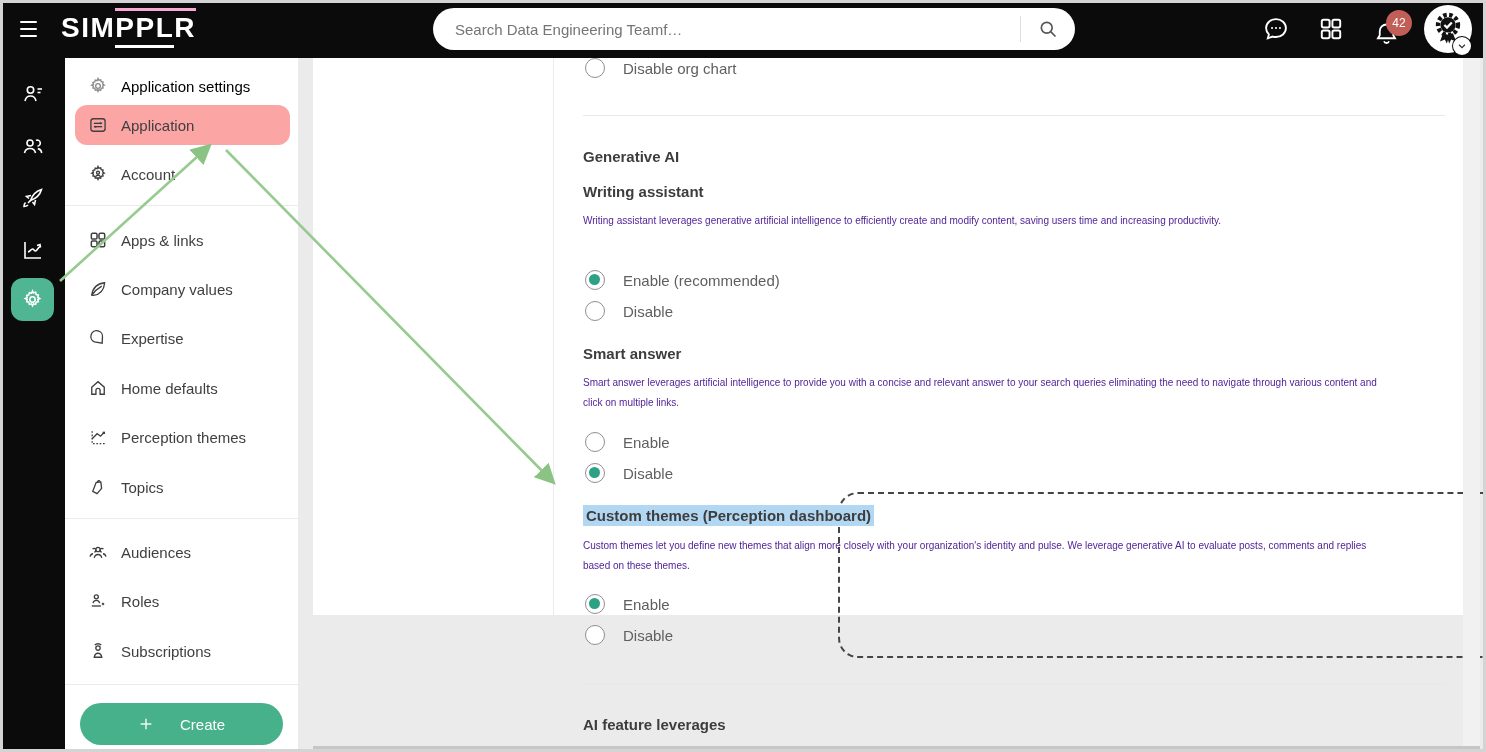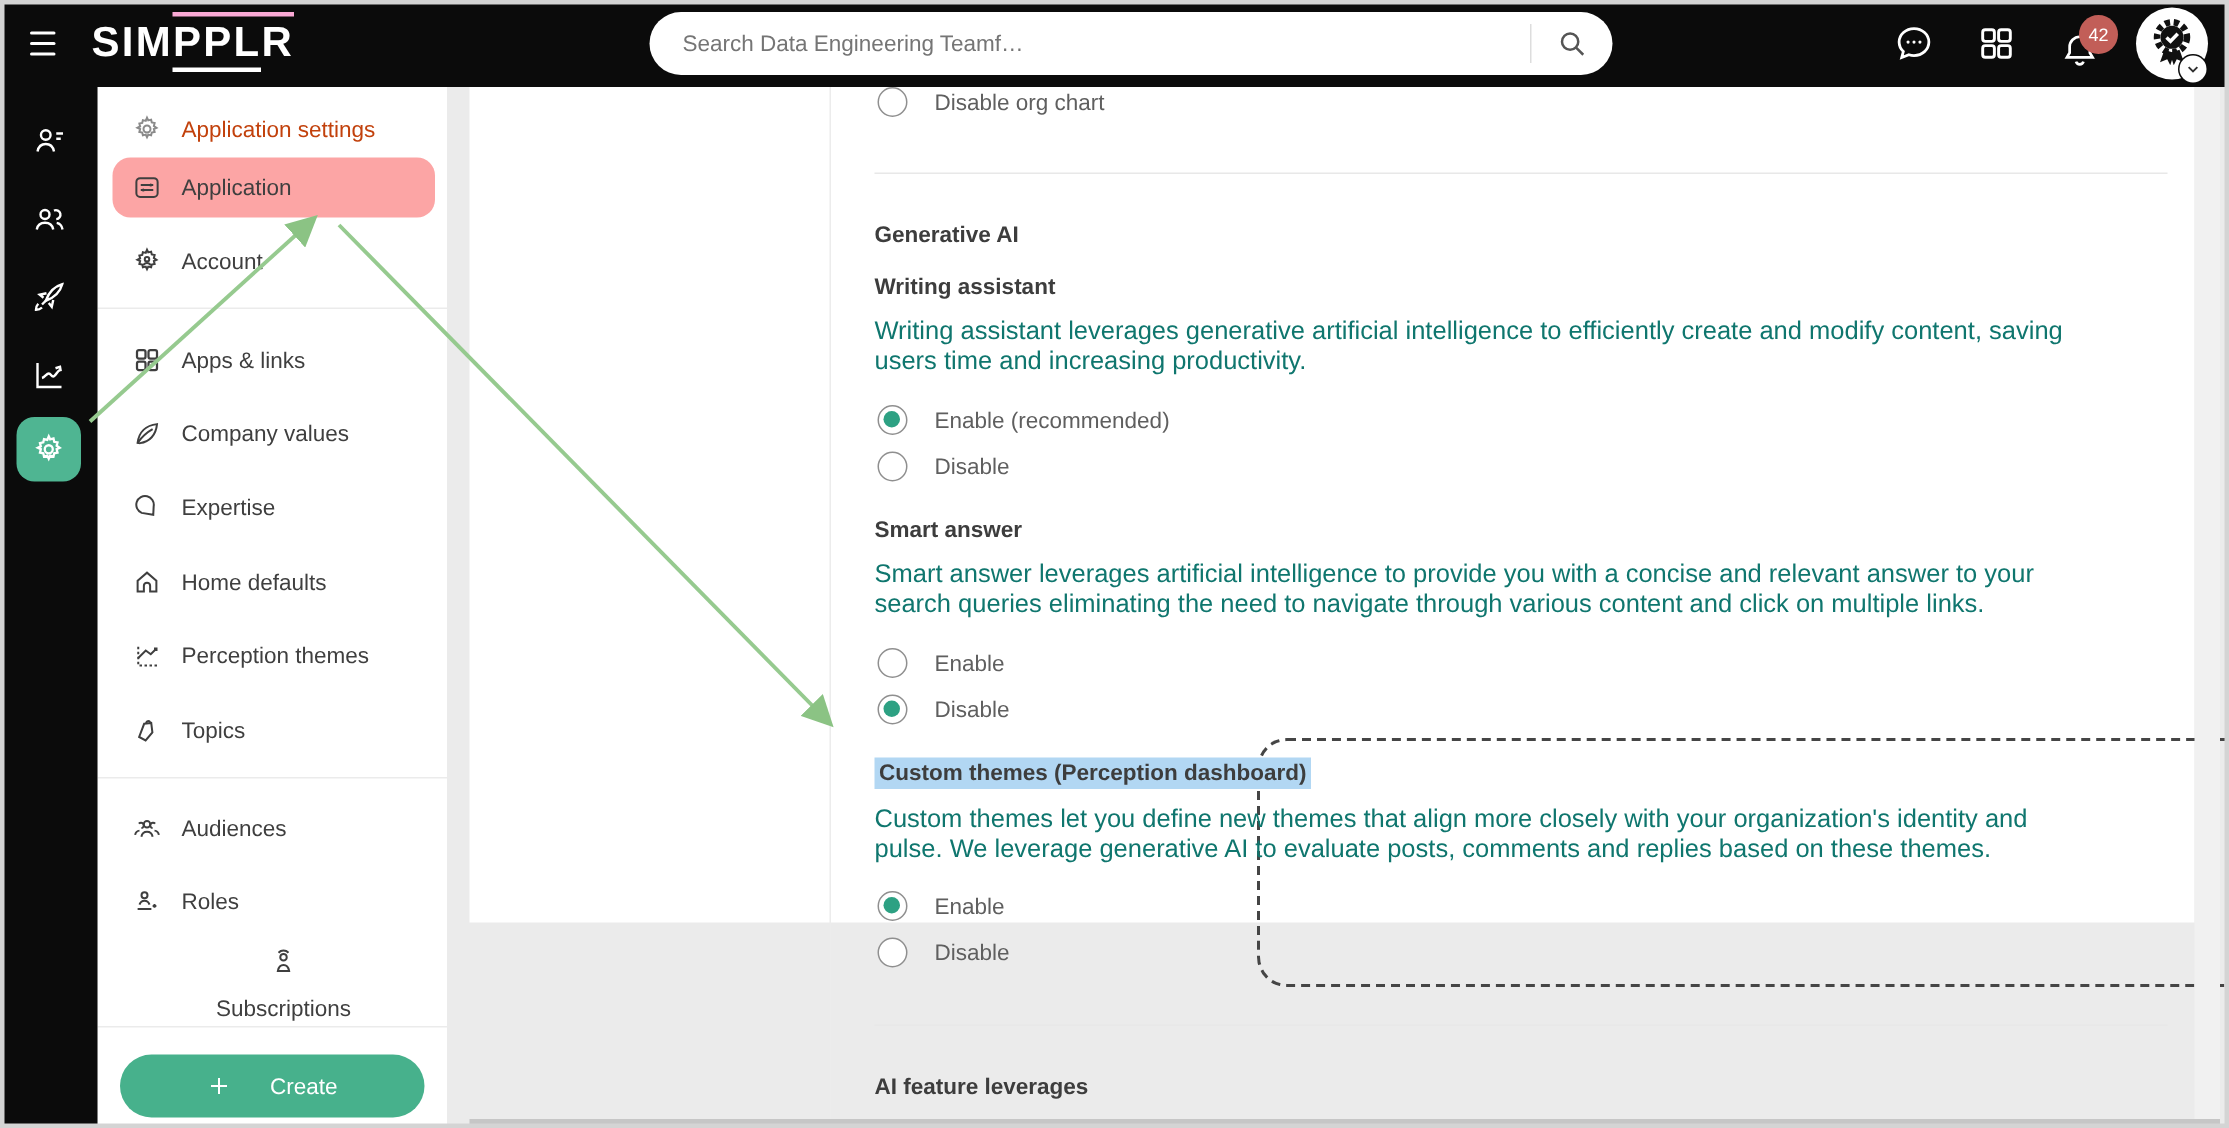--- a/index.html
+++ b/index.html
@@ -26,40 +26,40 @@
 
   
   .rail { position:absolute; left:0; top:58px; width:65px; height:694px; background:#0b0b0b; z-index:5; }
   .rail-btn { position:absolute; left:11px; width:43px; height:43px; display:flex; align-items:center; justify-content:center; color:#fff; cursor:pointer; border-radius:12px; }
   .rail-btn.active { background:#4fb592; }
 
   
   .sidebar { position:absolute; left:65px; top:58px; width:233px; height:694px; background:#fff; z-index:4; }
   .side-item { position:absolute; left:10px; width:215px; height:40px; display:flex; align-items:center; gap:13px; padding-left:13px; border-radius:12px; cursor:pointer; color:#3f3f3f; font-size:15px; }
   .side-item .si { color:#3f3f3f; display:flex; }
-  .side-item.header { color:#c2410c; cursor:default; }
+  .side-item.header { color:#000000; cursor:default; }
   .side-item.header .si { color:#8a8a8a; }
   .side-item.active { background:#fca5a5; }
   .side-div { position:absolute; left:0; width:233px; height:1px; background:#ebebeb; }
   .create-btn { position:absolute; left:15px; top:645px; width:203px; height:42px; background:#47b18c; border:none; border-radius:21px; color:#fff; font-size:15px; display:flex; align-items:center; justify-content:center; gap:26px; cursor:pointer; }
 
   
   .mainpanel { position:absolute; left:313px; top:58px; width:1150px; height:557px; background:#fff; z-index:3; }
   .panel-vdiv { position:absolute; left:240px; top:0; width:1px; height:694px; background:#ececec; }
   .gutter { position:absolute; left:1463px; top:58px; width:17px; height:694px; background:#f1f1f1; z-index:3; }
   .hscroll { position:absolute; left:313px; top:746px; width:1167px; height:6px; background:#c6c6c6; z-index:6; }
   .content { position:absolute; left:270px; top:0; width:880px; }
 
   .radio-row { position:absolute; display:flex; align-items:center; gap:18px; cursor:pointer; }
   .radio { width:20px; height:20px; border:1.6px solid #8f8f8f; border-radius:50%; position:relative; flex:none; background:#fff; }
   .radio.sel::after { content:""; position:absolute; left:3px; top:3px; width:11px; height:11px; border-radius:50%; background:#2da183; }
   .radio-label { font-size:15px; color:#5f5f5f; }
 
   .h-title { position:absolute; font-size:15px; font-weight:700; color:#3d3d3d; }
-  .desc { position:absolute; font-size:17px; color:#0f766e; line-height:20px; width:812px; }
+  .desc { position:absolute; font-size:10px; color:#4c1d95; line-height:20px; width:812px; }
   .cdiv { position:absolute; left:0; width:862px; height:1px; background:#e8e8e8; }
 
   .dashed-box { position:absolute; left:255px; top:434px; width:879px; height:166px; border:2px dashed #454545; border-radius:20px; }
   .hl-blue { background:#b2d7f3; padding:2px 3px; }
 
   
   .arrows { position:absolute; inset:0; z-index:20; pointer-events:none; }
 
   svg.ic { display:block; }
 </style>
@@ -273,21 +273,21 @@
     <span class="si">
         <svg class="ic" width="20" height="20" viewBox="0 0 24 24" fill="none" stroke="currentColor" stroke-width="1.6">
           <circle cx="10" cy="7" r="2.4"></circle>
           <path d="M6 14.5c.6-2 2-3.2 4-3.2s3.4 1.2 4 3.2"></path>
           <path d="M4.5 18h11"></path>
           <path d="M16.5 15.5h3M18 14v3"></path>
         </svg>
       </span>
     <span>Roles</span>
   </div>
-  <div class="side-item" style="top:573px;flex-direction:column;">
+  <div class="side-item" style="top:573px;">
     <span class="si">
         <svg class="ic" width="20" height="20" viewBox="0 0 24 24" fill="none" stroke="currentColor" stroke-width="1.6">
           <circle cx="12" cy="8.5" r="2.6"></circle>
           <path d="M7.5 19.5c.5-3 2-4.8 4.5-4.8s4 1.8 4.5 4.8z"></path>
           <path d="M8 5a5.5 5.5 0 0 1 8 0"></path>
         </svg>
       </span>
     <span>Subscriptions</span>
   </div>
   <div class="side-div" style="top:626px;"></div>

